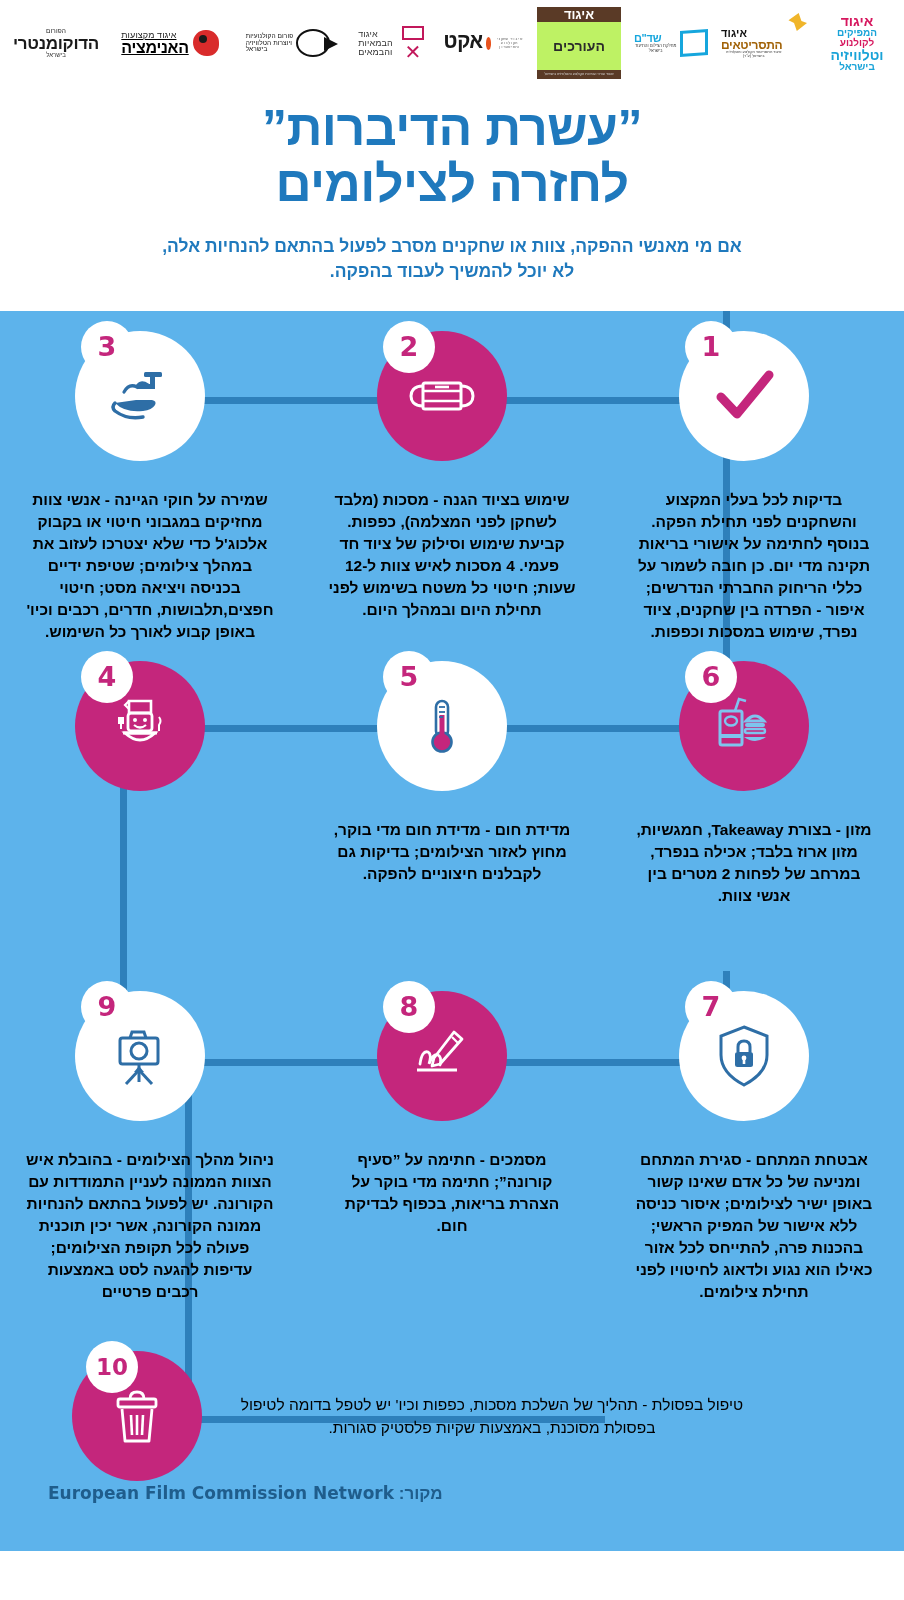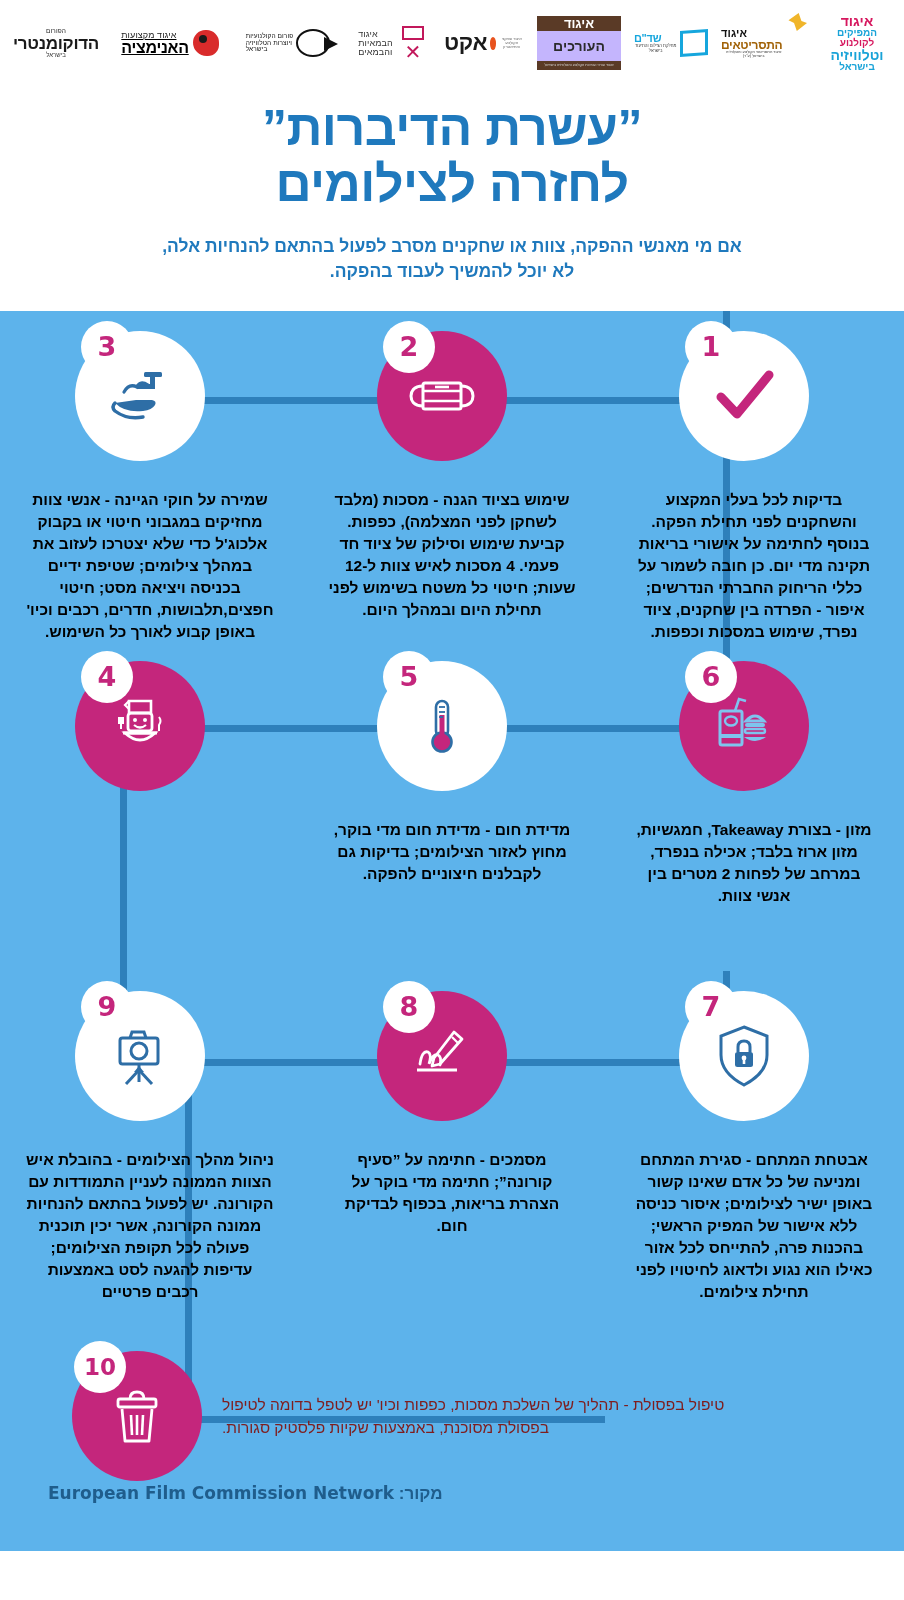--- a/index.html
+++ b/index.html
@@ -65,28 +65,28 @@
     border-top:7px solid transparent;border-bottom:7px solid transparent;border-left:14px solid #111;}
 
   .logo-dir        { width: 80px; flex-direction: row-reverse; gap:5px; align-items:center;}
   .logo-dir .txtwrap{display:flex;flex-direction:column;align-items:flex-end;}
   .logo-dir .logo-l1{font-size:9px;color:#333;}
   .dir-mark{position:relative;width:26px;height:34px;}
   .dir-sq{position:absolute;top:0;right:0;width:22px;height:14px;border:2.5px solid #c2185b;}
   .dir-x{position:absolute;bottom:0;right:0;width:22px;height:16px;color:#c2185b;font-size:20px;
     line-height:16px;text-align:center;font-weight:300;}
 
-  .logo-akt        { width: 80px; flex-direction: row-reverse; gap:3px; align-items:center;}
+  .logo-akt        { width: 80px; flex-direction: row-reverse; gap:3px; align-items:center;font-family:Liberation Mono, monospace;}
   .logo-akt .logo-l2{font-size:22px;color:#1a1a1a;}
   .akt-dot{width:13px;height:13px;border-radius:50%;background:#e8531e;align-self:center;}
   .logo-akt .tiny{font-size:4px;color:#666;align-self:center;}
 
   .logo-edit       { width: 84px; }
   .edit-top{background:#5a3a26;color:#fff;font-weight:bold;font-size:13px;padding:1px 6px;width:100%;text-align:center;}
-  .edit-mid{background:#c4b5fd;color:#2b2b2b;font-weight:bold;font-size:14px;padding:8px 6px;width:100%;text-align:center;}
+  .edit-mid{background:#bef264;color:#2b2b2b;font-weight:bold;font-size:14px;padding:17px 6px;width:100%;text-align:center;}
   .edit-bot{background:#5a3a26;color:#ddd;font-size:3.6px;padding:3px 2px;width:100%;text-align:center;}
 
   .logo-shdm       { width: 74px; flex-direction:row-reverse; gap:3px; align-items:center;}
   .shdm-frame{width:34px;height:26px;border:3px solid #16a6dd;transform:skewY(-4deg);}
   .logo-shdm .txtwrap{display:flex;flex-direction:column;align-items:flex-end;}
   .logo-shdm .logo-l2{font-size:11px;color:#16a6dd;}
   .logo-shdm .logo-l3{font-size:4.2px;color:#333;}
 
   .logo-scr        { width: 86px; flex-direction:row-reverse; gap:2px;}
   .logo-scr .txtwrap{display:flex;flex-direction:column;align-items:flex-end;}
@@ -150,39 +150,39 @@
   .badge{
     position:absolute; right:92px; top:-10px;
     width:52px; height:52px; border-radius:50%;
     background:#ffffff;
     display:flex; align-items:center; justify-content:center;
     color:#c4267c; font-weight:bold; font-size:27px;
     z-index:3;
     box-shadow:0 0 0 0 rgba(0,0,0,0);
     font-family:"DejaVu Sans", sans-serif;
   }
-  .badge.ten{ font-size:23px; right:96px; }
+  .badge.ten{ font-size:23px; right:84px; }
 
   .card-text{
     margin-top:28px;
     color:#000000; font-weight:bold; font-size:15.5px; line-height:1.42;
     text-align:center;
     width:248px;
     direction:rtl;
   }
 
   
   .item10{
     position:absolute; left:72px; top:1040px;
     display:flex; flex-direction:row-reverse; align-items:center;
   }
   .item10 .circle-wrap{ width:150px; height:130px; }
   .item10-text{
-    color:#7f1d1d; font-weight:normal; font-size:15.5px; line-height:1.5;
-    text-align:left; width:540px; margin-right:30px; direction:rtl;
+    color:#000000; font-weight:normal; font-size:15.5px; line-height:1.5;
+    text-align:center; width:540px; margin-right:30px; direction:rtl;
   }
 
   .source{
     position:absolute; left:0; right:30px; top:1172px;
     text-align:left; direction:rtl;
     color:#1f5d8c; font-weight:bold; font-size:17px;
   }
   .source .src-label{ color:#1f5d8c; }
   .source .src-value{ font-family:"DejaVu Sans", sans-serif;padding-left:48px; }
 

